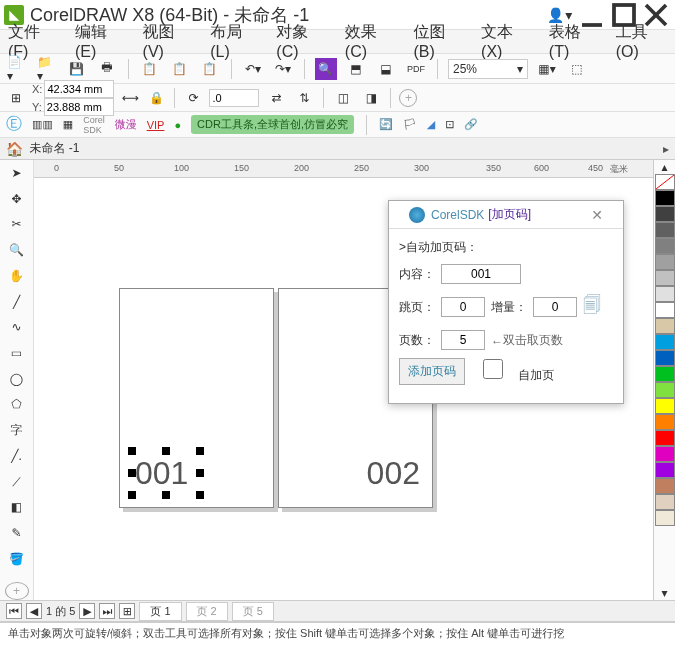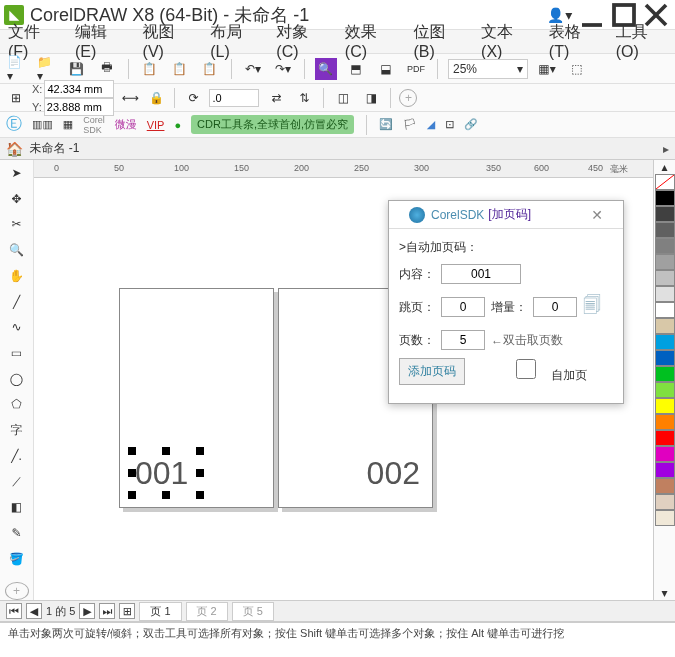--- a/index.html
+++ b/index.html
@@ -46,21 +46,21 @@
 .dialog .dtitle { height: 28px; display: flex; align-items: center; padding: 0 20px; border-bottom: 1px solid #ddd; }
 .dialog .dtitle .dlogo { width: 16px; height: 16px; background: radial-gradient(#4fb0e0,#2070a0); border-radius: 50%; margin-right: 6px; display:inline-block;}
 .dialog .dtitle .dname { color: #4b8db0; font-size: 12px; }
 .dialog .dtitle .dsub { color: #4c1d95; margin-left: 4px; }
 .dialog .dtitle .dclose { margin-left: auto; color: #888; font-size: 14px; }
 .dialog .dbody { padding: 10px; }
 .dialog .row { display: flex; align-items: center; gap: 6px; margin-bottom: 8px; }
 .dialog input { border: 1px solid #aaa; height: 20px; width: 44px; text-align: center; font-size: 12px; }
 .dialog .dbtn { border: 1px solid #aaa; background: #f0f0f0; padding: 4px 8px; font-size: 12px; color: #3080a0; }
 .dialog .dbtn.del { color: #3080a0; }
-.dialog label { font-size: 12px; margin-left: 33px; }
+.dialog label { font-size: 12px; }
 .pagebar { height: 22px; display: flex; align-items: center; background: #f0f0f0; border-top: 1px solid #ccc; border-bottom: 1px solid #ccc; padding: 0 6px; gap: 4px; font-size: 11px; overflow:hidden;}
 .pagebar .navb { width: 16px; height: 16px; border: 1px solid #999; display: flex; align-items: center; justify-content: center; background: #fff; }
 .pagebar .ptab { border: 1px solid #ccc; padding: 1px 10px; background: #fff; }
 .pagebar .ptab.inactive { color: #999; }
 .status { height: 22px; display: flex; align-items: center; padding: 0 8px; font-size: 11px; color: #444; border-top: 1px solid #ccc; white-space: nowrap; overflow: hidden; }
 .plus-circle { width:18px; height:18px; border:1px solid #aaa; border-radius:50%; display:inline-flex; align-items:center; justify-content:center; color:#aaa;}
 .arrowblk { color:#555; }
 </style>
 </head>
 <body>

